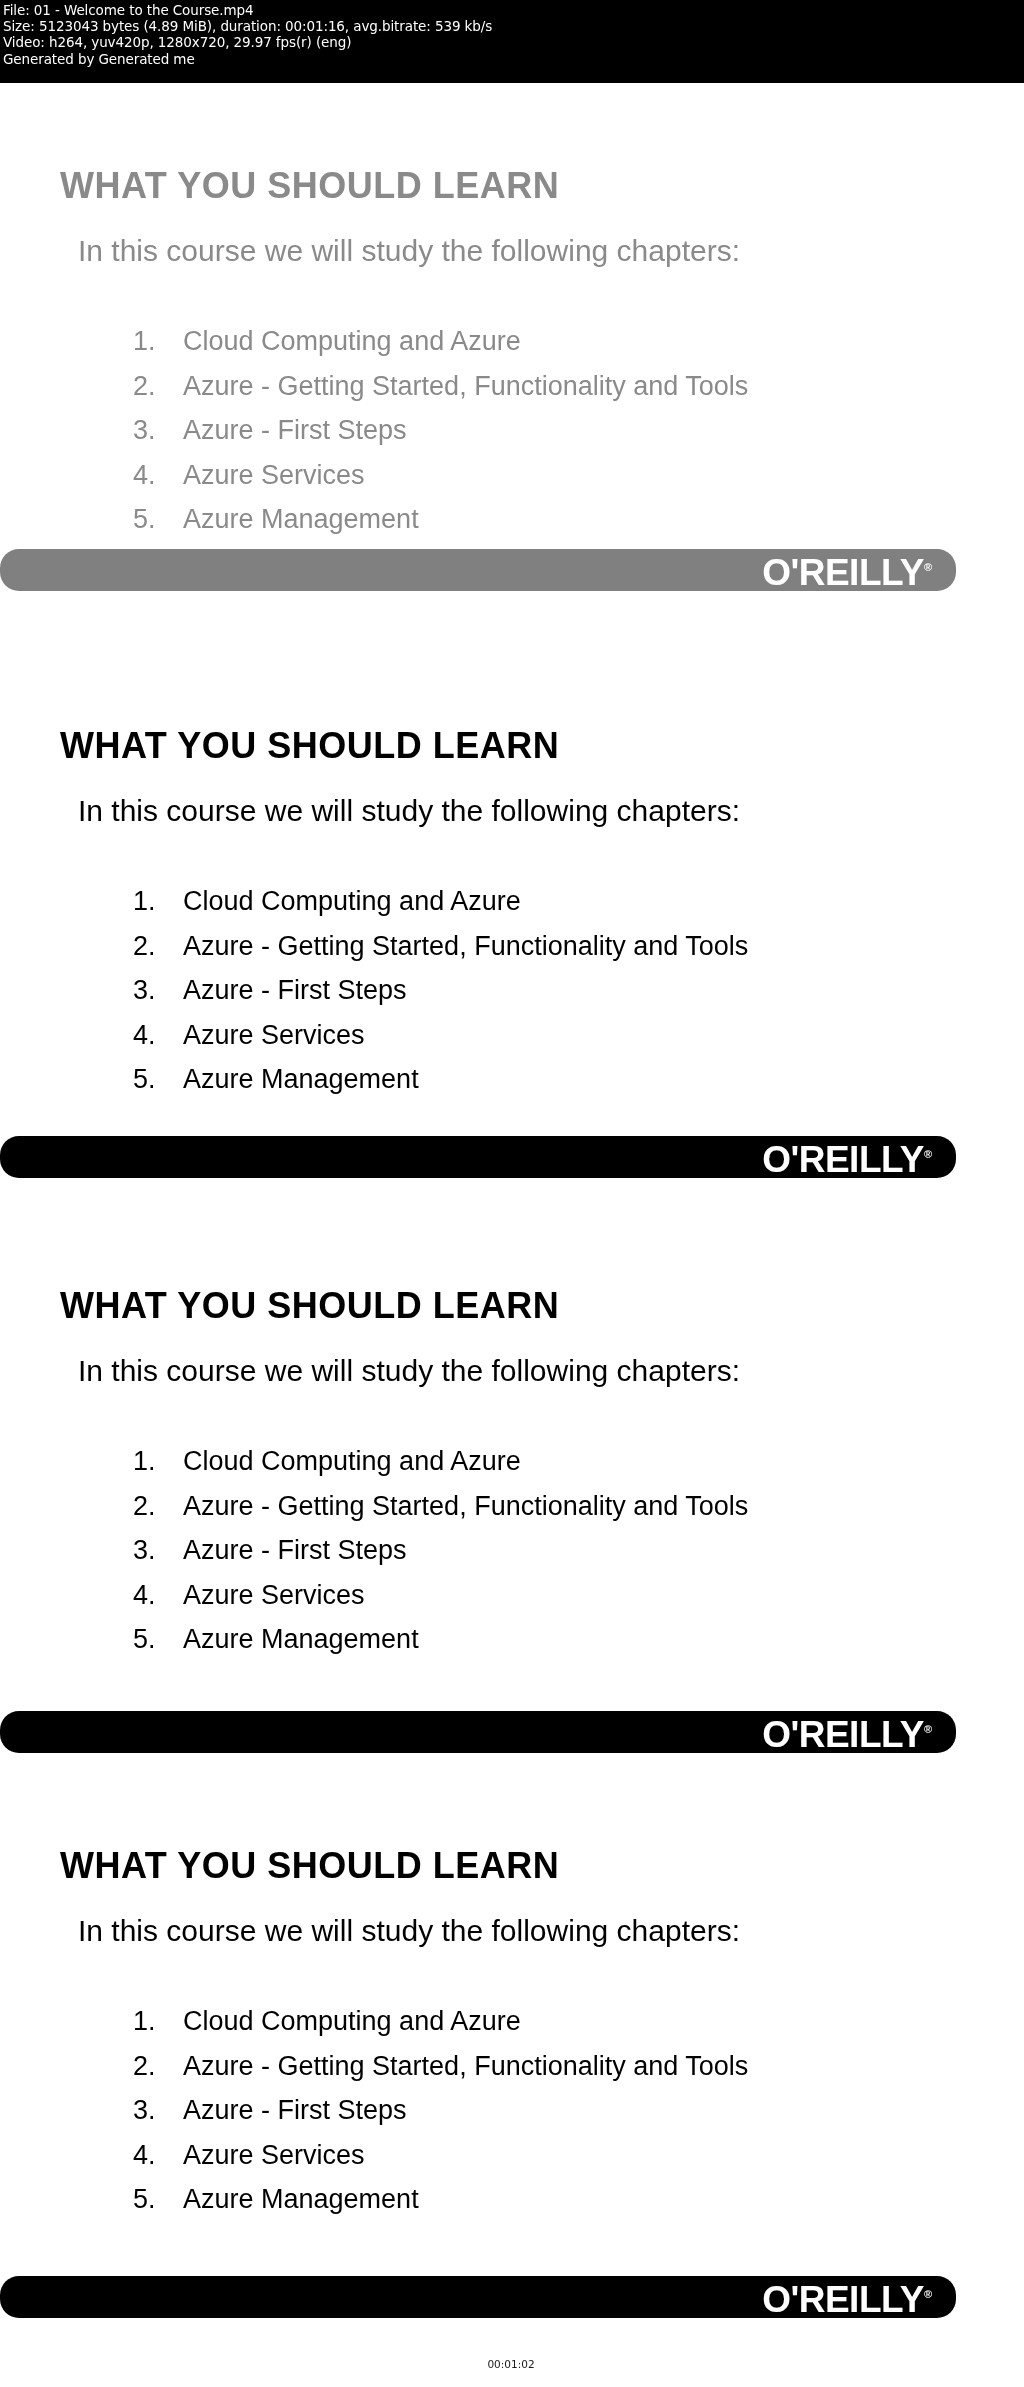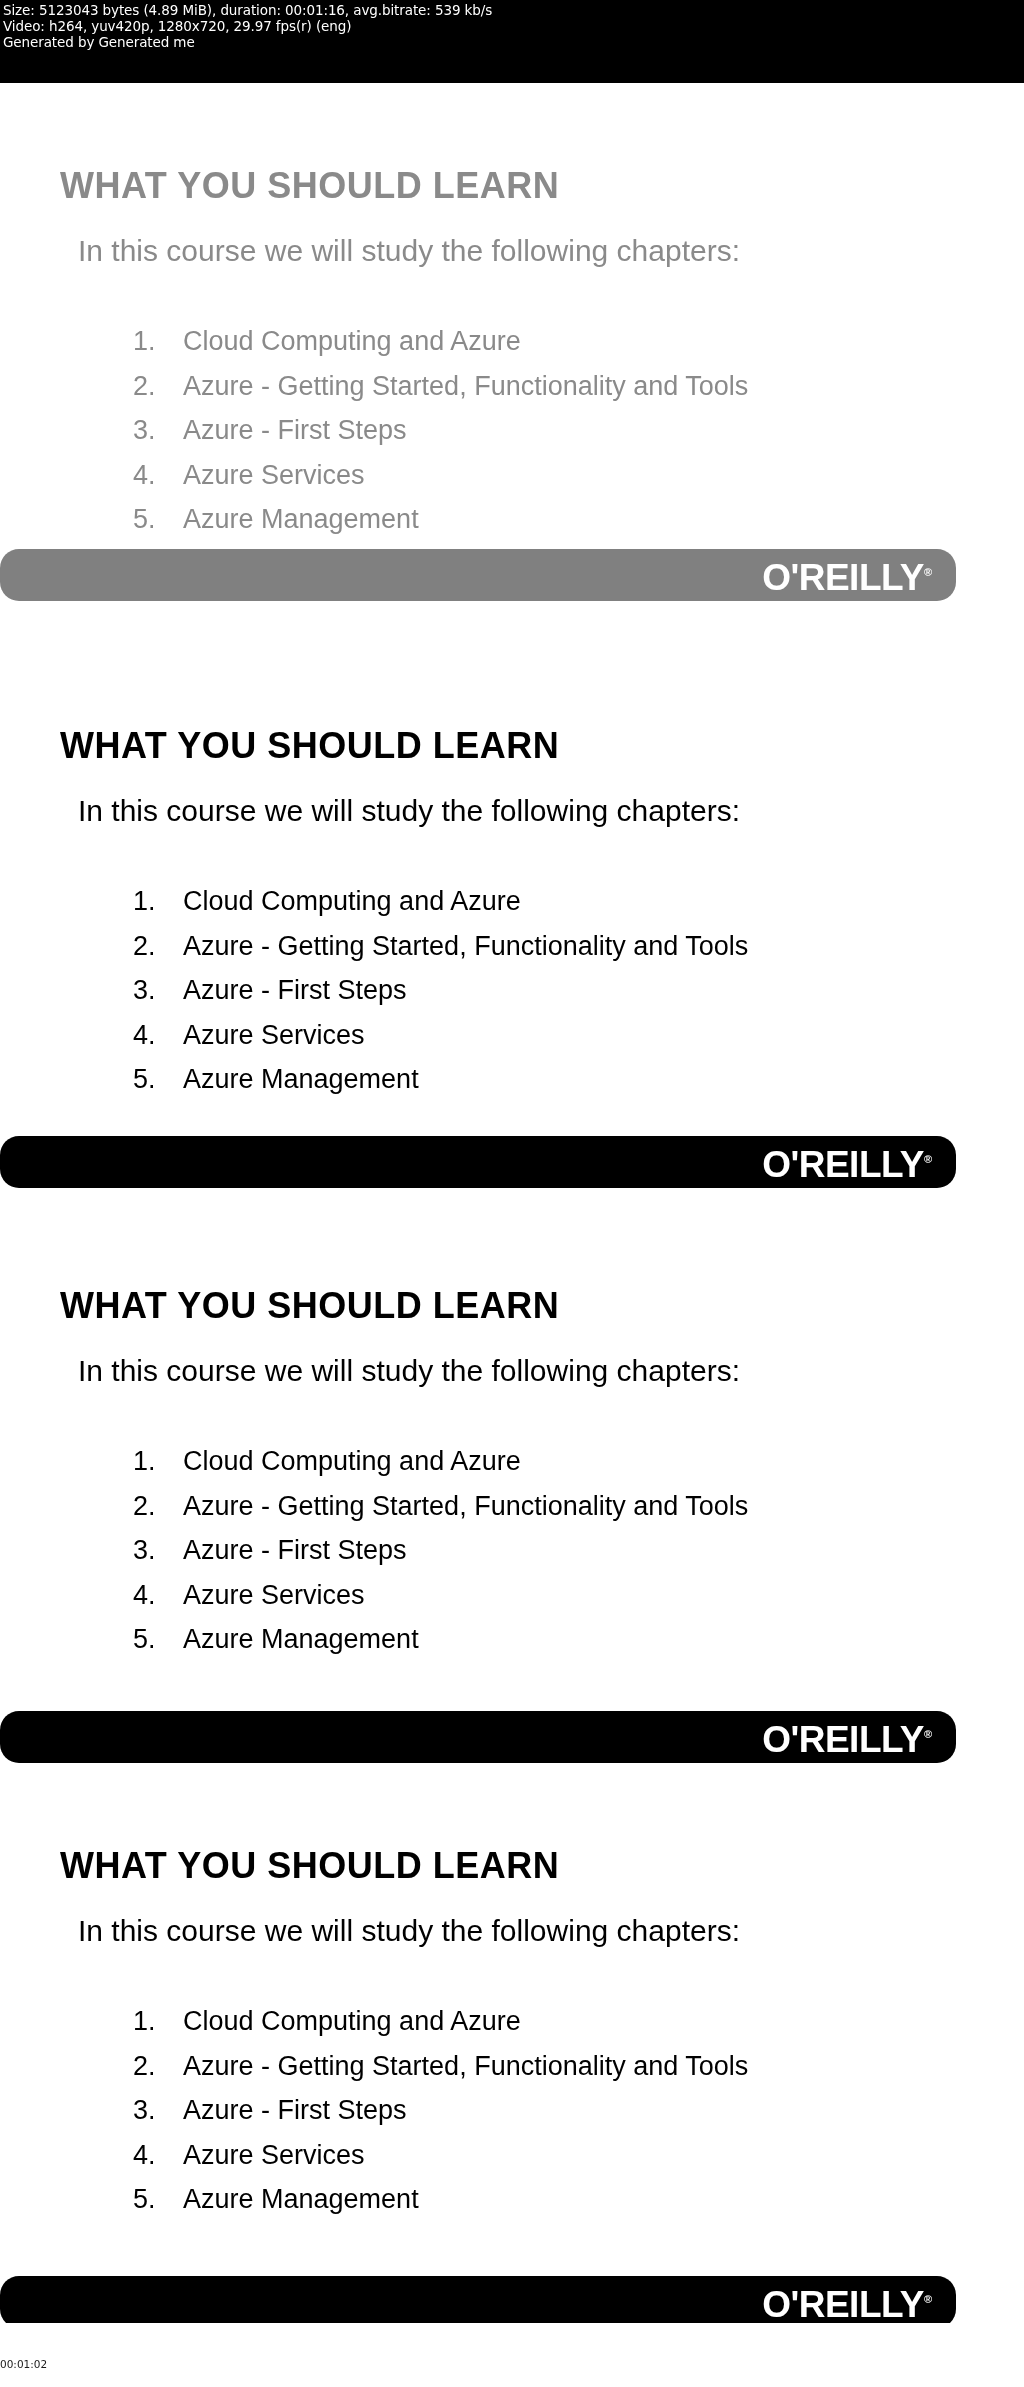--- a/index.html
+++ b/index.html
@@ -96,21 +96,21 @@
     display: inline-block;
     width: 50px;
     text-align: left;
   }
 
   
   .oreilly-bar {
     position: absolute;
     left: 0;
     width: 956px;
-    height: 52px;
+    height: 42px;
     background: #000000;
     border-radius: 19px;
   }
   .oreilly-logo {
     position: absolute;
     right: 24px;
     top: 50%;
     transform: translateY(-50%);
     font-family: "Liberation Sans", sans-serif;
     font-weight: bold;
@@ -133,21 +133,21 @@
     color: #8a8a8a;
   }
   .frame.faded .oreilly-bar {
     background: #808080;
   }
 
   
   .timestamp {
     position: absolute;
     width: 1024px;
-    text-align: left;
+    text-align: center;
     padding-right: 2px;
     box-sizing: border-box;
     font-family: "DejaVu Sans", sans-serif;
     font-size: 10.5px;
     line-height: 12px;
     color: #1a1a1a;
     white-space: nowrap;
   }
 
   
@@ -158,20 +158,21 @@
 
   #ts-1 { top: 648px; }
   #ts-2 { top: 1208px; }
   #ts-3 { top: 1783px; }
   #ts-4 { top: 2358px; }
 </style>
 </head>
 <body>
 
 <div id="info-header">
+  <div class="info-line">File: 01 - Welcome to the Course.mp4</div>
   <div class="info-line">Size: 5123043 bytes (4.89 MiB), duration: 00:01:16, avg.bitrate: 539 kb/s</div>
   <div class="info-line">Video: h264, yuv420p, 1280x720, 29.97 fps(r) (eng)</div>
   <div class="info-line">Generated by Generated me</div>
 </div>
 
 <div class="frame faded" id="frame-1">
   <div class="frame-inner">
     <div class="slide-title">WHAT YOU SHOULD LEARN</div>
     <div class="slide-sub">In this course we will study the following chapters:</div>
     <ul class="slide-list">

